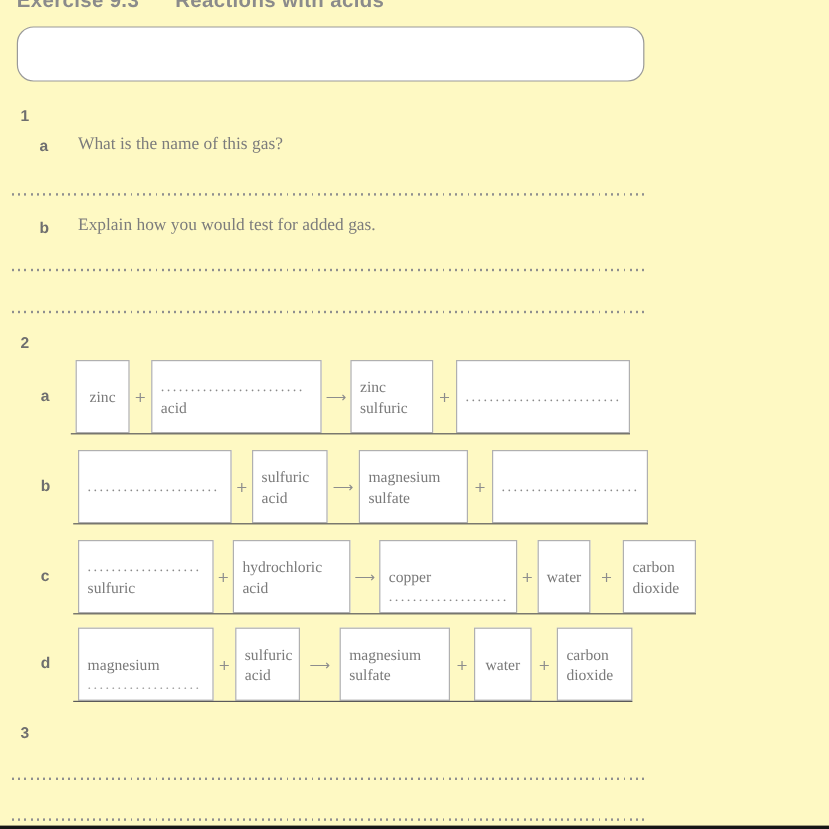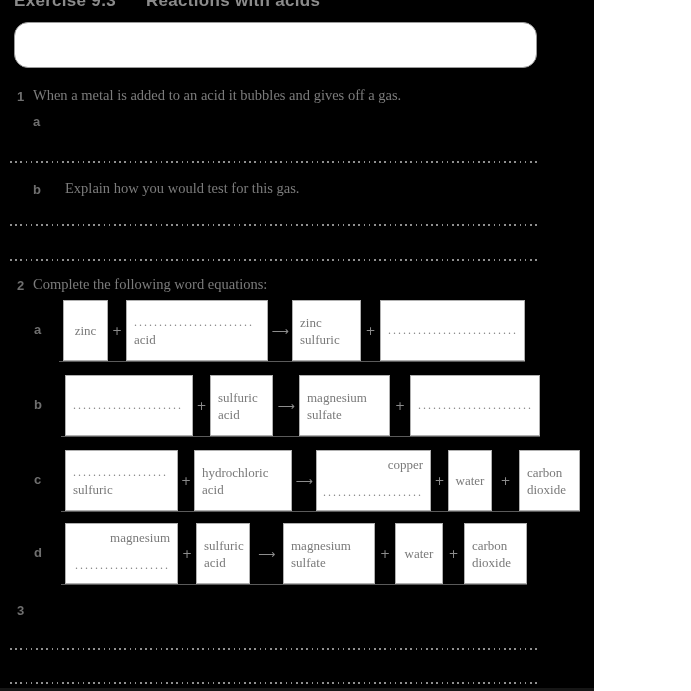--- a/index.html
+++ b/index.html
@@ -1,17 +1,17 @@
 <!DOCTYPE html>
 <html><head>
 <meta charset="utf-8">
 <style>
   html,body{margin:0;padding:0;background:#ffffff;}
   .page{
-    position:relative; width:594px; height:691px; background:#000000;
+    position:relative; width:691px; height:691px; background:#fef9c3;
     overflow:hidden; font-family:"Liberation Serif", serif; color:#7a7a7a;
   }
   
   .hdr{position:absolute; top:-9px; font-family:"Liberation Sans", sans-serif;
        font-weight:bold; font-size:17px; color:#8b8b8b; letter-spacing:.3px; white-space:nowrap;}
   .hdr.ex{left:14px;} .hdr.ti{left:146px;}
   
   .answer-box{position:absolute; left:14px; top:22px; width:521px; height:44px;
        border:1.5px solid #9a9a9a; border-radius:14px; background:#fff;}
   
@@ -24,53 +24,52 @@
   
   .eqrow{position:absolute; height:61px; display:flex; align-items:stretch;}
   .eqrow::after{content:""; position:absolute; left:-4px; right:0; bottom:-1px;
        height:1px; background:#5a5a5a;}
   .eqlabel{position:absolute; left:34px; font-family:"Liberation Sans", sans-serif;
        font-weight:bold; font-size:13px; color:#6f6f6f;}
   .box{border:1px solid #b0b0b0; background:#fff; box-sizing:border-box;
        display:flex; flex-direction:column; justify-content:center;
        padding:4px 7px; font-size:13px; line-height:17px; color:#7a7a7a; overflow:hidden;}
   .box.center{align-items:center; text-align:center;}
-  .box.spread{justify-content:space-between; padding-top:5px; padding-bottom:9px;align-items:flex-end;}
+  .box.spread{justify-content:space-between; padding-top:21px; padding-bottom:9px;}
   .op{display:flex; align-items:center; justify-content:center;
        font-family:"DejaVu Sans", sans-serif; font-size:12px; color:#8d8d8d;}
   .txt{white-space:nowrap;}
   .dots{white-space:nowrap; overflow:hidden; font-size:12px; letter-spacing:2px; color:#8a8a8a;}
   
   .bottom-bar{position:absolute; left:0; bottom:0; width:691px; height:3px; background:#161616;}
 </style>
 </head>
 <body>
 
 <div class="page">
 
   <div class="hdr ex">Exercise 9.3</div>
   <div class="hdr ti">Reactions with acids</div>
 
   <div class="answer-box"></div>
 
   <span class="qnum" style="left:17px; top:89px;">1</span>
-  <div class="qrow" style="left:33px; top:87px;">When a metal is added to an acid it bubbles and gives off a gas.</div>
 
   <span class="qnum" style="left:33px; top:114px;">a</span>
+  <div class="qrow" style="left:65px; top:112px;">What is the name of this gas?</div>
 
   <div class="ans" style="top:161px;"></div>
 
   <span class="qnum" style="left:33px; top:182px;">b</span>
-  <div class="qrow" style="left:65px; top:180px;">Explain how you would test for this gas.</div>
+  <div class="qrow" style="left:65px; top:180px;">Explain how you would test for added gas.</div>
 
   <div class="ans" style="top:224px;"></div>
   <div class="ans" style="top:259px;"></div>
 
   <span class="qnum" style="left:17px; top:278px;">2</span>
-  <div class="qrow" style="left:33px; top:276px;">Complete the following word equations:</div>
 
   <span class="eqlabel" style="top:322px;">a</span>
   <div class="eqrow" style="left:63px; top:300px;">
     <div class="box center" style="width:45px;">
       <span class="txt">zinc</span>
     </div>
     <div class="op" style="width:18px;">+</div>
     <div class="box" style="width:142px;">
       <span class="dots">........................</span>
       <span class="txt">acid</span>

